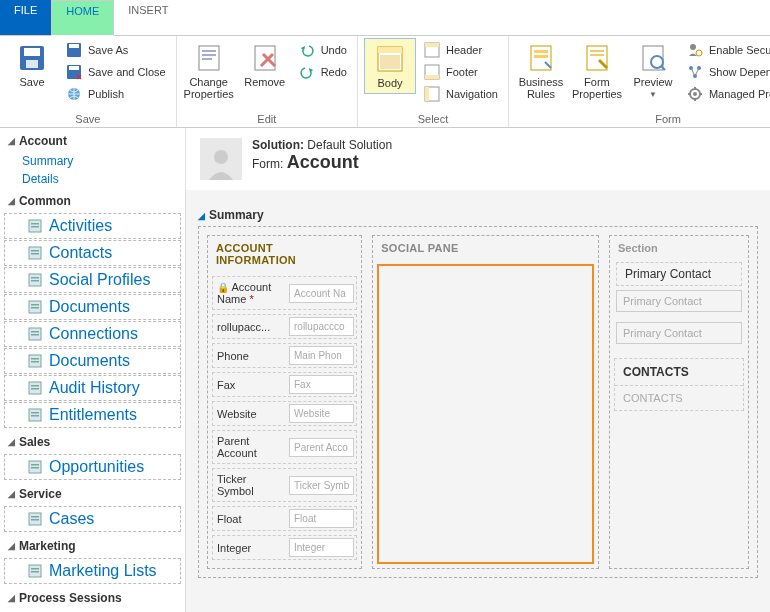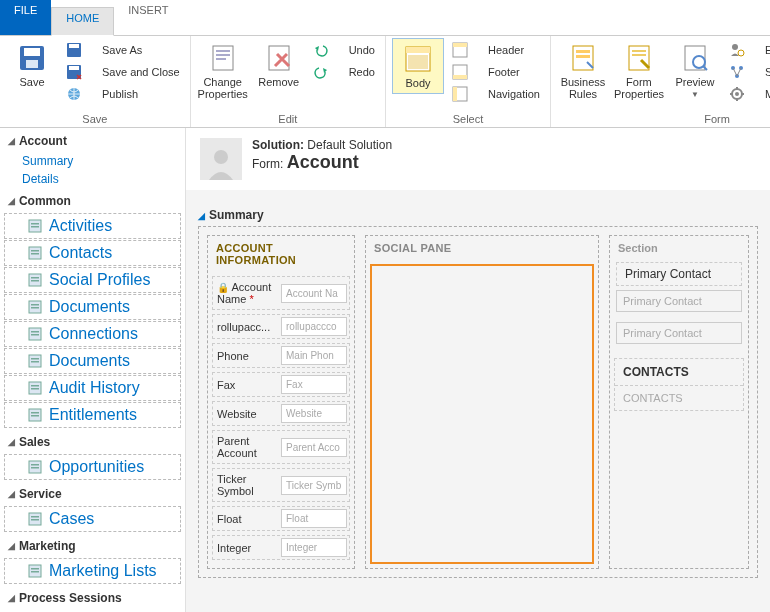--- a/index.html
+++ b/index.html
@@ -2,35 +2,35 @@
 <html><head>
 <meta charset="utf-8">
 <style>
 * { box-sizing: border-box; margin: 0; padding: 0; }
 body { font-family: "Segoe UI", Tahoma, sans-serif; font-size: 12px; color: #333; background: #fff; width: 770px; height: 612px; overflow: hidden; }
 
 
 .ribbon-tabs { display: flex; height: 36px; border-bottom: 1px solid #ccc; background: #fff; }
 .tab { padding: 4px 14px; font-size: 11px; cursor: pointer; color: #444; }
 .tab-file { background: #0066c0; color: #fff; }
-.tab-home { border: 1px solid #ccc; border-bottom: 1px solid #fff; background: #e5e5e5; color: #0072c6; margin-bottom: -1px; margin-top: 7px; }
+.tab-home { border: 1px solid #ccc; border-bottom: 1px solid #fff; background: #86efac; color: #0072c6; margin-bottom: -1px; }
 .tab-insert { color: #666; }
 
 
 .ribbon { display: flex; height: 92px; border-bottom: 1px solid #ccc; background: #fff; }
 .group { display: flex; flex-direction: column; border-right: 1px solid #e0e0e0; padding: 2px 6px 0; }
 .group-label { text-align: center; font-size: 11px; color: #666; padding: 2px 0; margin-top: auto; }
 .grow { display: flex; align-items: flex-start; gap: 4px; flex: 1; }
 
 .big-btn { display: flex; flex-direction: column; align-items: center; justify-content: flex-start; width: 52px; padding: 4px 2px; cursor: pointer; font-size: 11px; text-align: center; gap: 2px; }
 .big-btn .ico { width: 32px; height: 32px; }
 .big-btn.selected { background: #fef9c3; border: 1px solid #9cc3e4; }
 
 .sm-list { display: flex; flex-direction: column; gap: 2px; padding-top: 2px; }
-.sm-btn { display: flex; align-items: center; gap: 20px; padding: 2px 4px; cursor: pointer; font-size: 11px; white-space: nowrap; }
+.sm-btn { display: flex; align-items: center; gap: 6px; padding: 2px 4px; cursor: pointer; font-size: 11px; white-space: nowrap; }
 .sm-btn .ico { width: 16px; height: 16px; flex-shrink: 0; }
 
 
 .main { display: flex; height: calc(612px - 24px - 92px); }
 .sidebar { width: 186px; background: #fff; overflow-y: auto; border-right: 1px solid #e0e0e0; }
 .canvas { flex: 1; background: #f4f4f4; overflow-y: auto; }
 
 
 .nav-section { }
 .nav-hdr { display: flex; align-items: center; gap: 4px; font-weight: bold; font-size: 12px; padding: 6px 8px 4px; color: #333; cursor: pointer; }
@@ -48,21 +48,21 @@
 
 .section { margin: 14px 12px 0; }
 .section-title { font-weight: bold; font-size: 12px; padding: 4px 0; }
 .section-title .tri { color: #0072c6; font-size: 9px; margin-right: 4px; }
 .section-body { display: flex; gap: 10px; border: 1px dashed #aaa; padding: 8px; }
 
 .col { flex: 1; border: 1px dashed #aaa; display: flex; flex-direction: column; }
 .col-hdr { font-size: 11px; font-weight: bold; color: #888; padding: 6px 8px; letter-spacing: 0.3px; }
 .col:first-child .col-hdr { color: #7a5f00; }
 .col-fields { padding: 4px; display: flex; flex-direction: column; gap: 4px; }
-.field-row { display: flex; gap: 4px; border: 1px dashed #ccc; padding: 2px; align-items: center; }
+.field-row { display: flex; gap: 12px; border: 1px dashed #ccc; padding: 2px; align-items: center; }
 .field-label { width: 62px; font-size: 11px; color: #333; padding: 2px; overflow: hidden; }
 .field-input { flex: 1; border: 1px solid #ccc; padding: 3px 4px; font-size: 10px; color: #aaa; background: #fff; overflow: hidden; white-space: nowrap; }
 .req { color: #c00; }
 .lock-ic { color: #c00; font-size: 10px; margin-right: 2px; }
 
 .social-pane-inner { margin: 4px; flex: 1; border: 2px solid #f08c22; min-height: 300px; }
 
 .col3 { }
 .col3 .sec-hdr { font-size: 11px; font-weight: bold; color: #999; padding: 6px 8px; }
 .col3 .pc-label { font-size: 12px; padding: 4px 8px; border: 1px dashed #ccc; margin: 2px 6px; }

